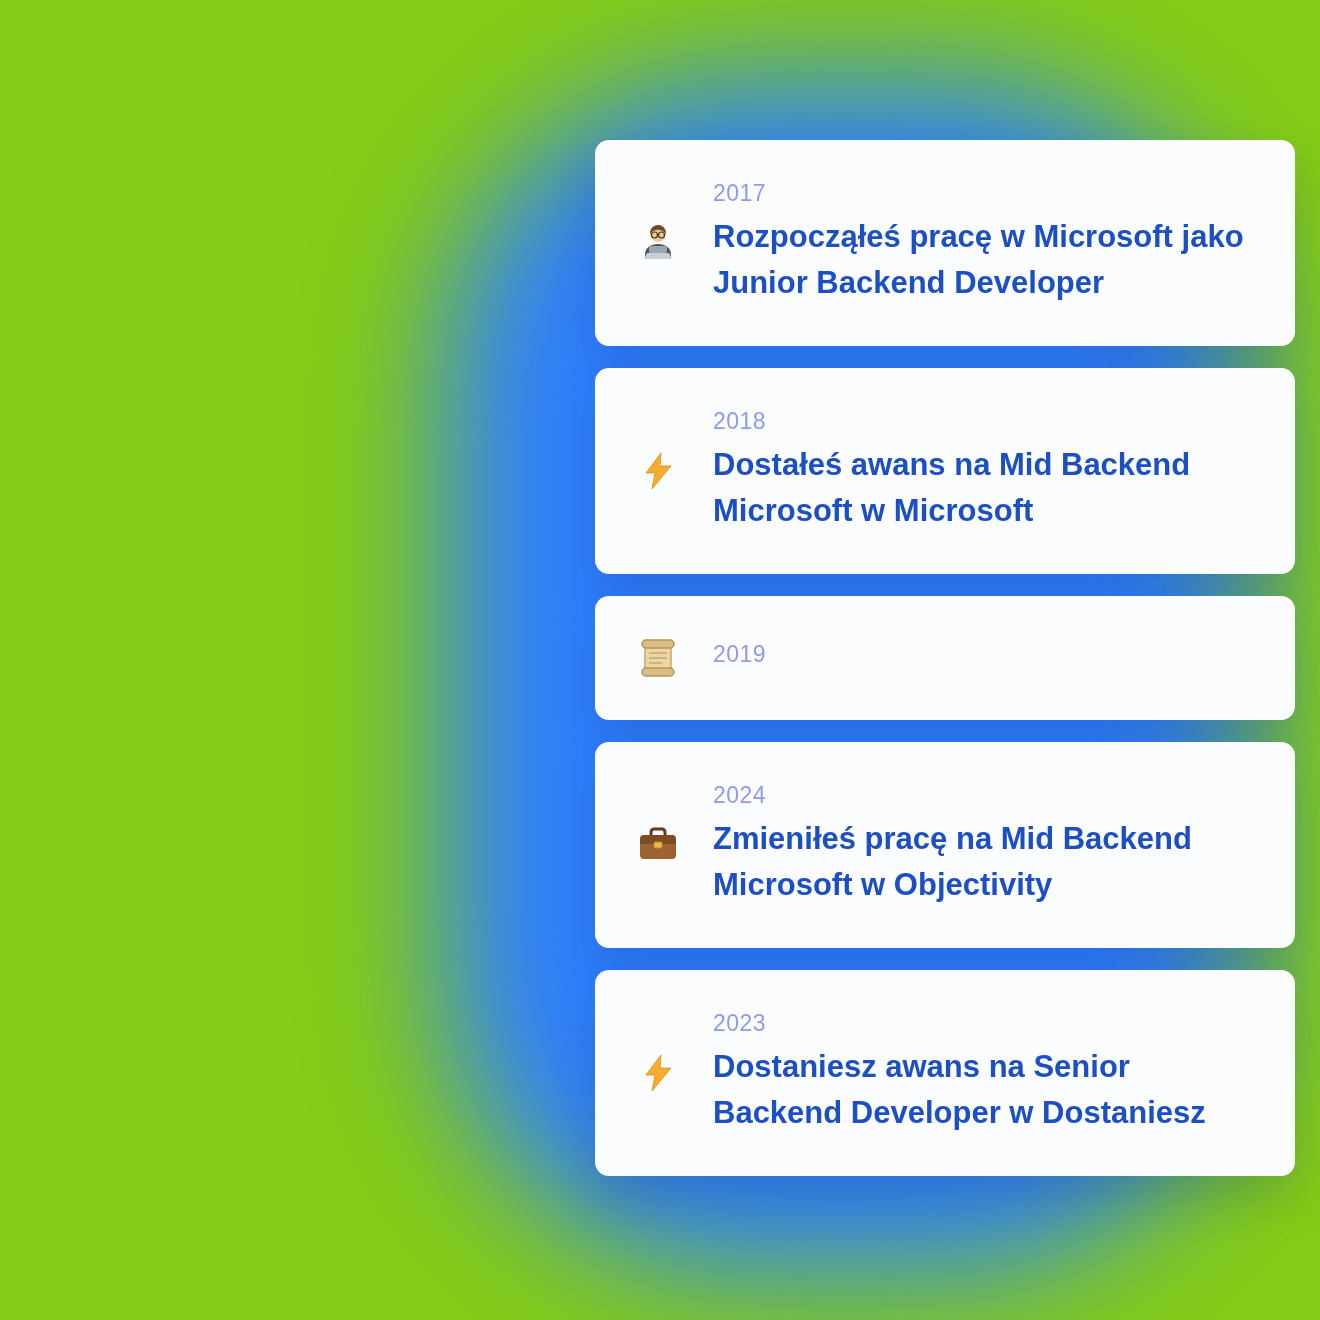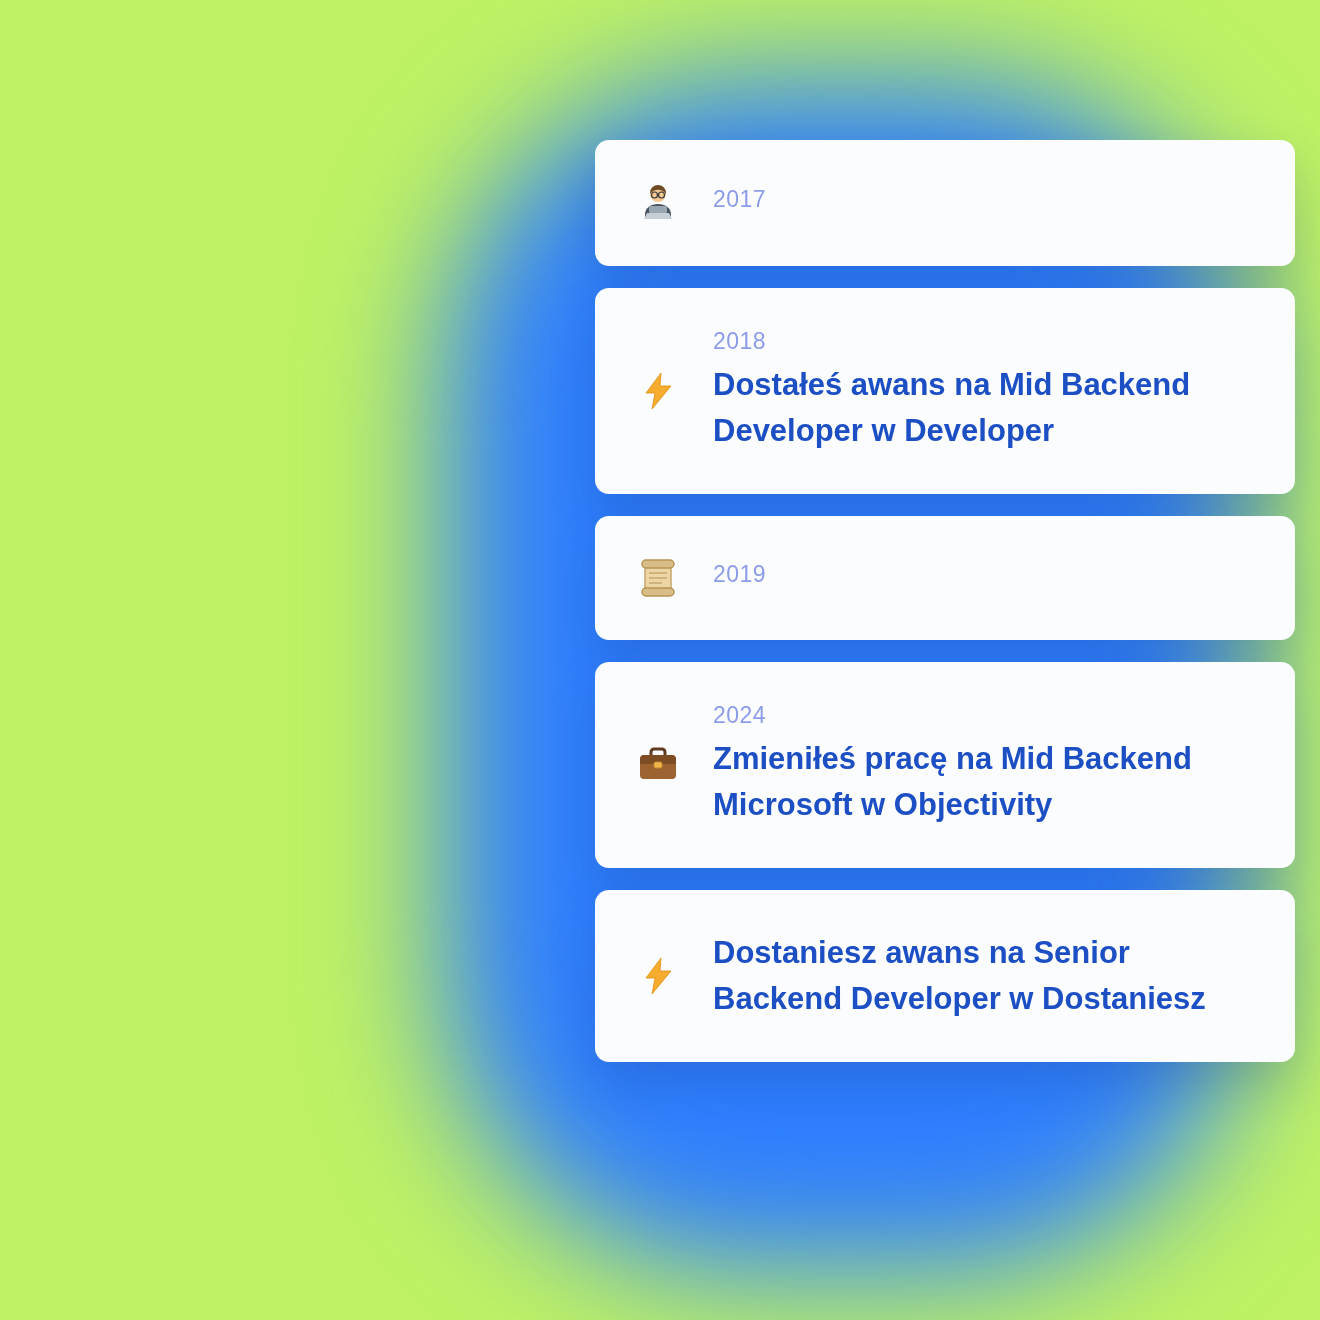--- a/index.html
+++ b/index.html
@@ -1,21 +1,21 @@
 <!DOCTYPE html>
 <html><head>
 <meta charset="utf-8">
 <style>
   html, body { margin: 0; padding: 0; }
   .stage {
     position: relative;
     width: 1320px;
     height: 1320px;
     overflow: hidden;
-    background: #bef264;
+    background: #84cc16;
     font-family: "Liberation Sans", "DejaVu Sans", sans-serif;
   }
   .glow {
     position: absolute;
     left: 445px;
     top: 80px;
     width: 800px;
     height: 1190px;
     border-radius: 300px;
     background: #2E7EFF;
@@ -79,32 +79,33 @@
           <path d="M15 13 a8 8 0 0 1 16 0 l0 1 c-2.2 -3.2 -5 -4.2 -8 -4.2 c-3 0 -5.8 1 -8 4.2 Z" fill="#6E4A26"></path>
           <circle cx="19.5" cy="15" r="3" fill="none" stroke="#3A3A3A" stroke-width="1.2"></circle>
           <circle cx="26.5" cy="15" r="3" fill="none" stroke="#3A3A3A" stroke-width="1.2"></circle>
           <line x1="22.5" y1="15" x2="23.5" y2="15" stroke="#3A3A3A" stroke-width="1.2"></line>
           <rect x="14" y="26" width="18" height="7" rx="1.5" fill="#9AA6B0"></rect>
           <path d="M12 33 L34 33 L37 39 L9 39 Z" fill="#C7CFD6"></path>
         </svg>
       </span>
       <div class="text">
         <div class="year">2017</div>
+        <div class="title">Rozpocząłeś pracę w Microsoft jako Junior Backend Developer</div>
       </div>
     </div>
 
     <div class="card">
       <span class="icon">
         <svg width="40" height="40" viewBox="0 0 40 40">
           <polygon points="23,2 8,22 17,22 14,38 33,15 22,15" fill="#F6AC2E" stroke="#E08E0B" stroke-width="0.8"></polygon>
         </svg>
       </span>
       <div class="text">
         <div class="year">2018</div>
-        <div class="title">Dostałeś awans na Mid Backend Developer w Developer</div>
+        <div class="title">Dostałeś awans na Mid Backend Microsoft w Microsoft</div>
       </div>
     </div>
 
     <div class="card">
       <span class="icon">
         <svg width="44" height="44" viewBox="0 0 44 44">
           <rect x="9" y="8" width="26" height="28" fill="#EBD6A4" stroke="#C7A76C" stroke-width="1.5"></rect>
           <line x1="13" y1="17" x2="31" y2="17" stroke="#C7A76C" stroke-width="1.5"></line>
           <line x1="13" y1="22" x2="31" y2="22" stroke="#C7A76C" stroke-width="1.5"></line>
           <line x1="13" y1="27" x2="26" y2="27" stroke="#C7A76C" stroke-width="1.5"></line>
@@ -132,18 +133,19 @@
       </div>
     </div>
 
     <div class="card">
       <span class="icon">
         <svg width="40" height="40" viewBox="0 0 40 40">
           <polygon points="23,2 8,22 17,22 14,38 33,15 22,15" fill="#F6AC2E" stroke="#E08E0B" stroke-width="0.8"></polygon>
         </svg>
       </span>
       <div class="text">
+        <div class="year">2023</div>
         <div class="title">Dostaniesz awans na Senior Backend Developer w Dostaniesz</div>
       </div>
     </div>
 
   </div>
 </div>
 
 </body></html>

